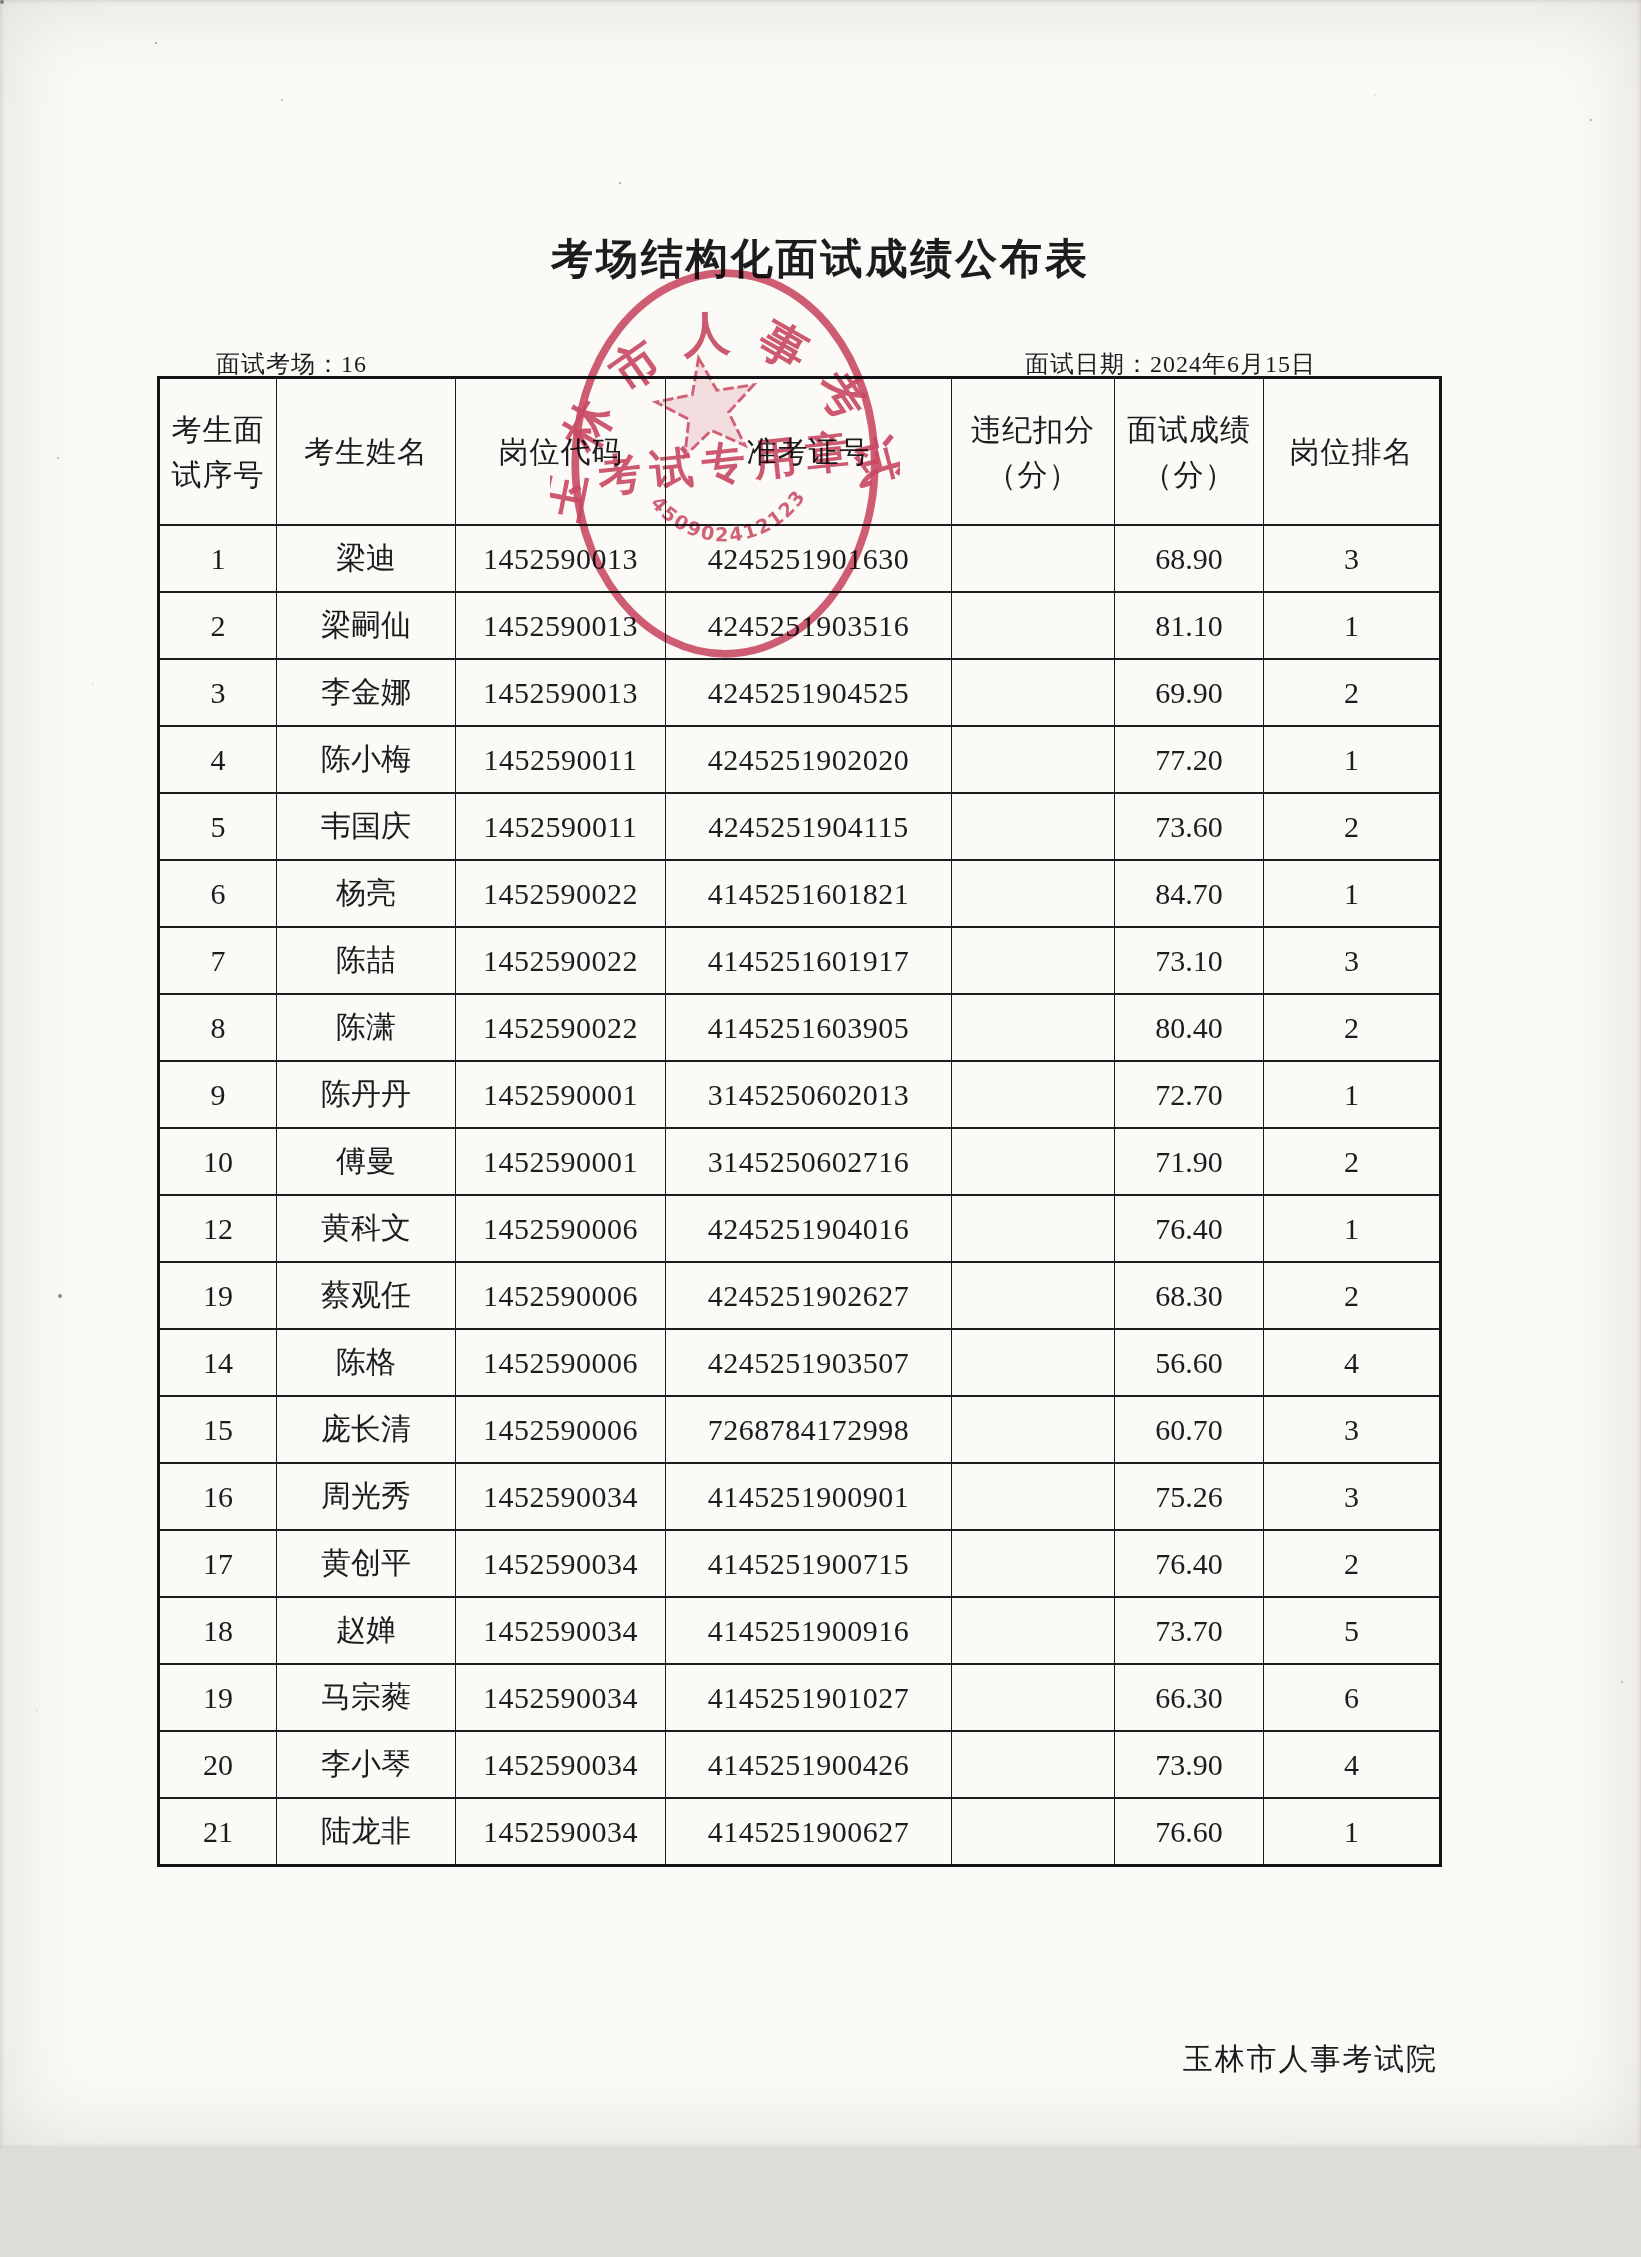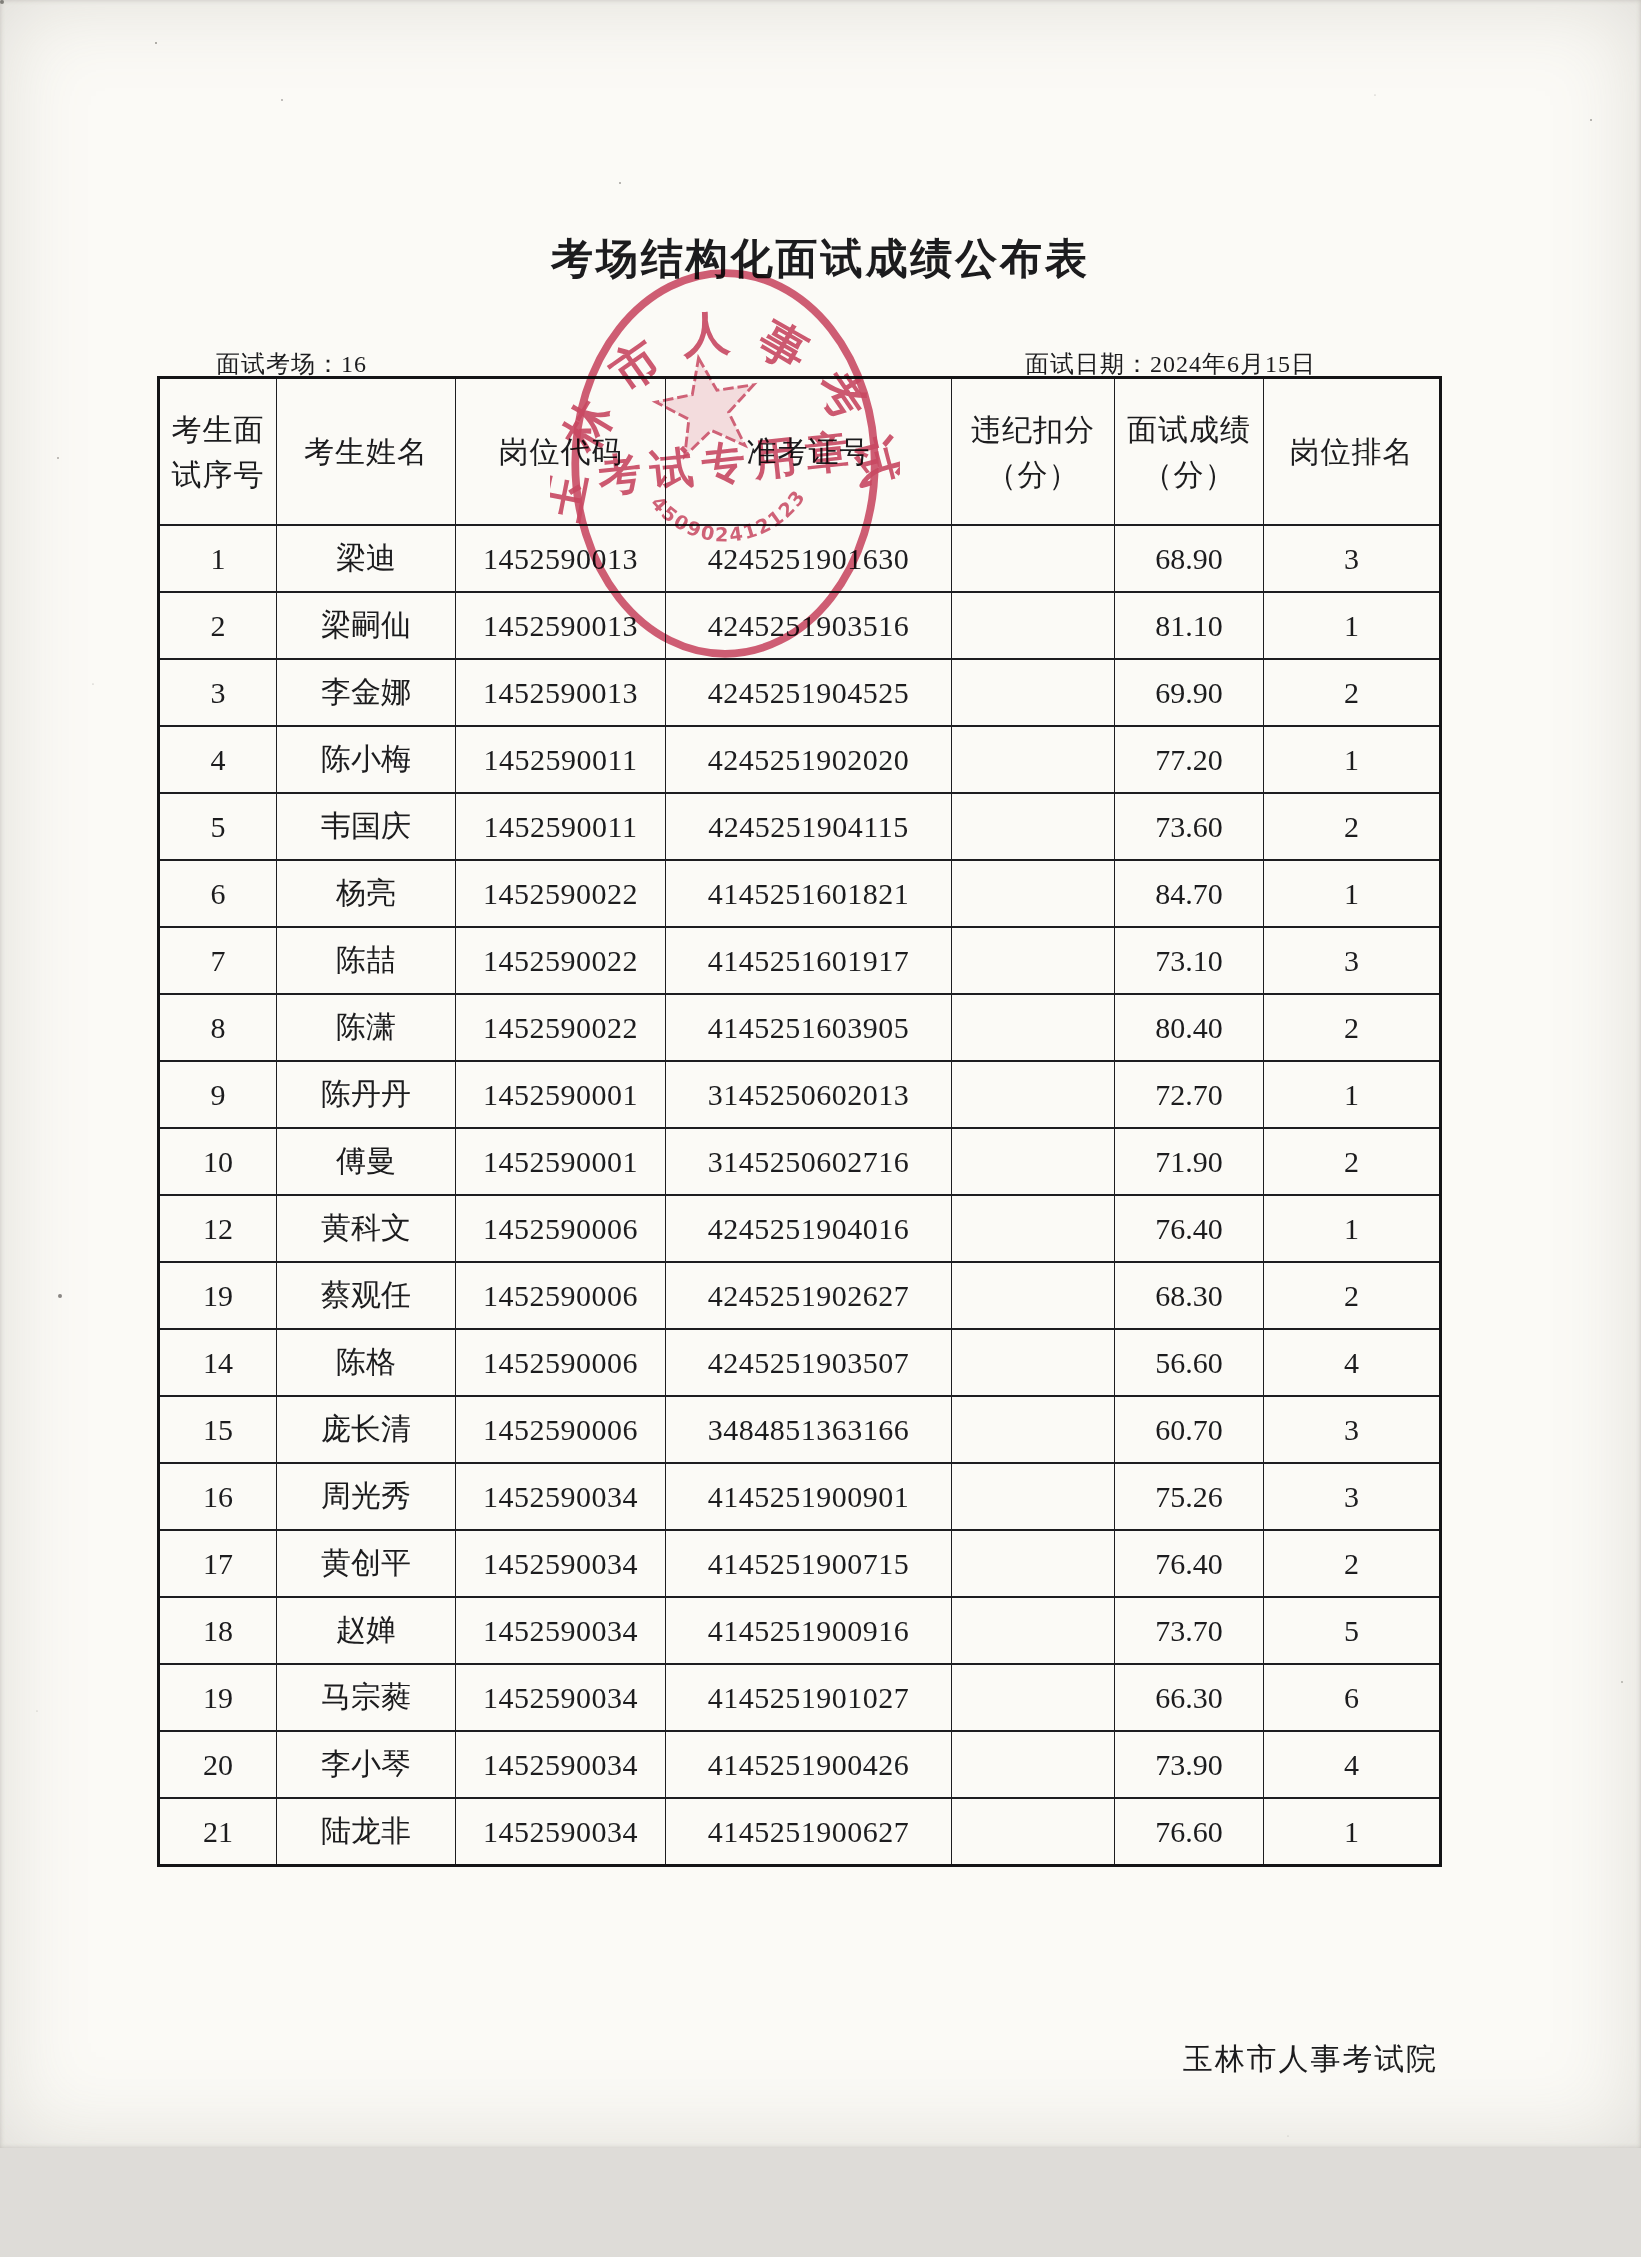--- a/index.html
+++ b/index.html
@@ -255,21 +255,21 @@
       <td>4245251903507</td>
       <td></td>
       <td>56.60</td>
       <td>4</td>
     </tr>
 
     <tr>
       <td>15</td>
       <td>庞长清</td>
       <td>1452590006</td>
-      <td>3484851363166</td>
+      <td>7268784172998</td>
       <td></td>
       <td>60.70</td>
       <td>3</td>
     </tr>
 
     <tr>
       <td>16</td>
       <td>周光秀</td>
       <td>1452590034</td>
       <td>4145251900901</td>

